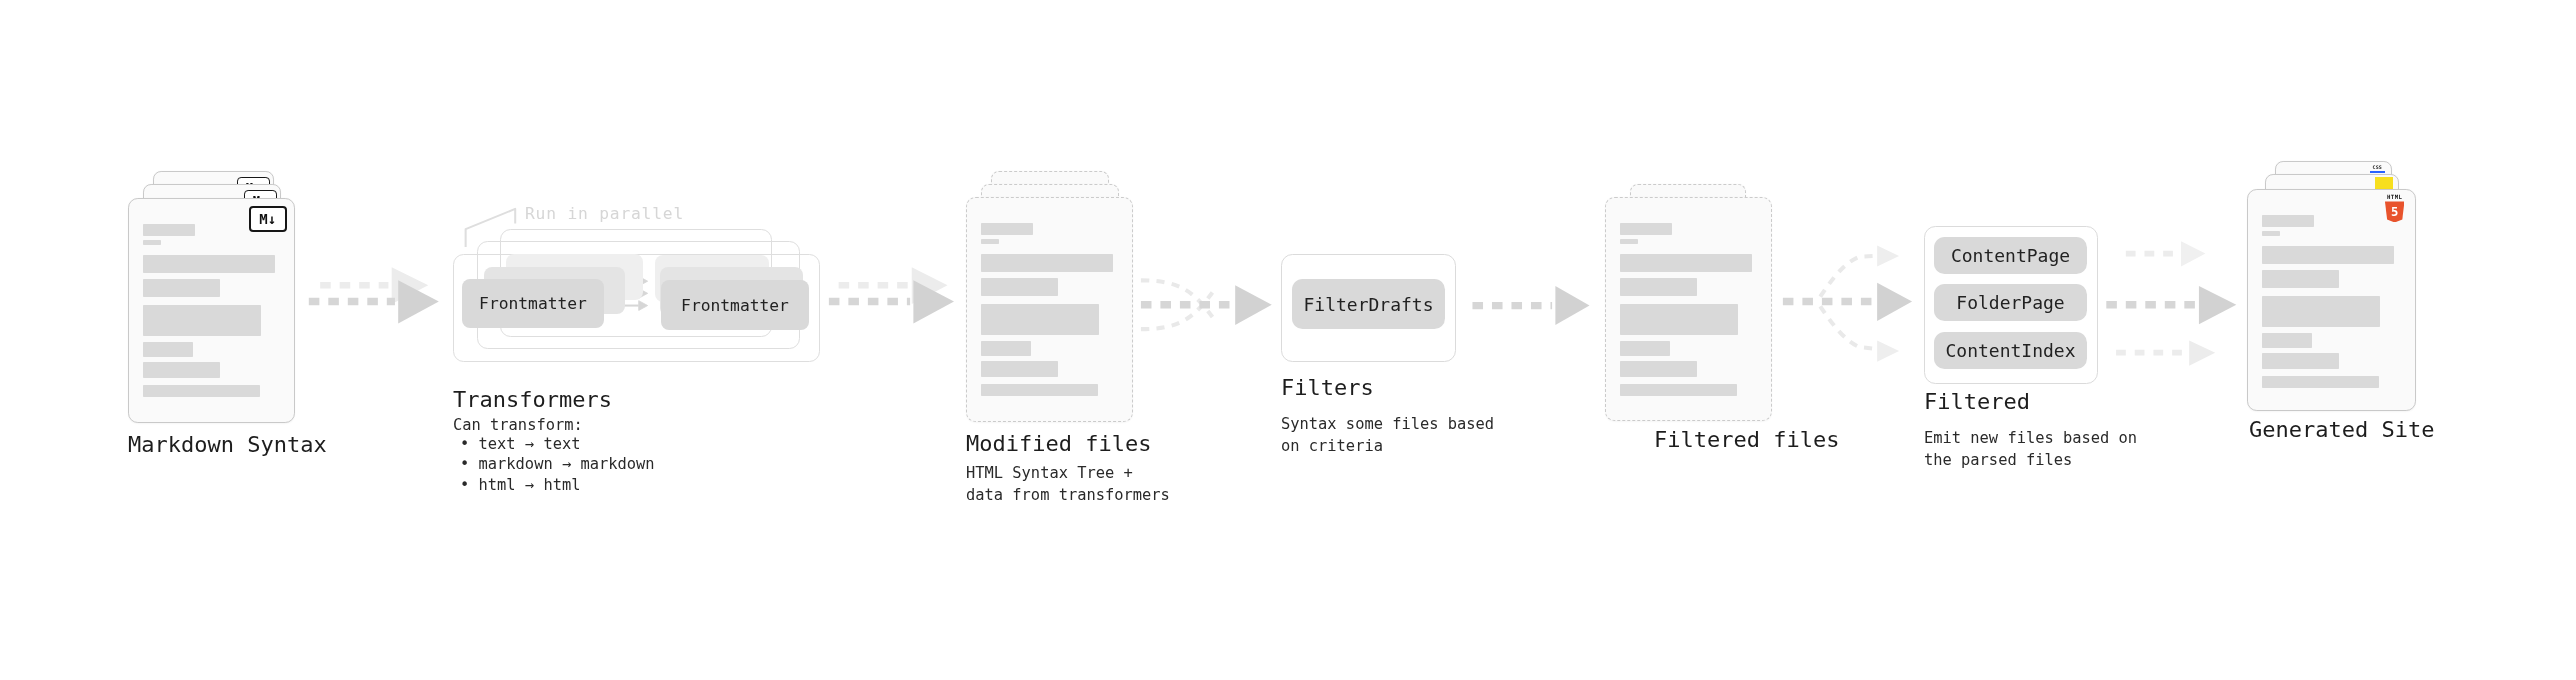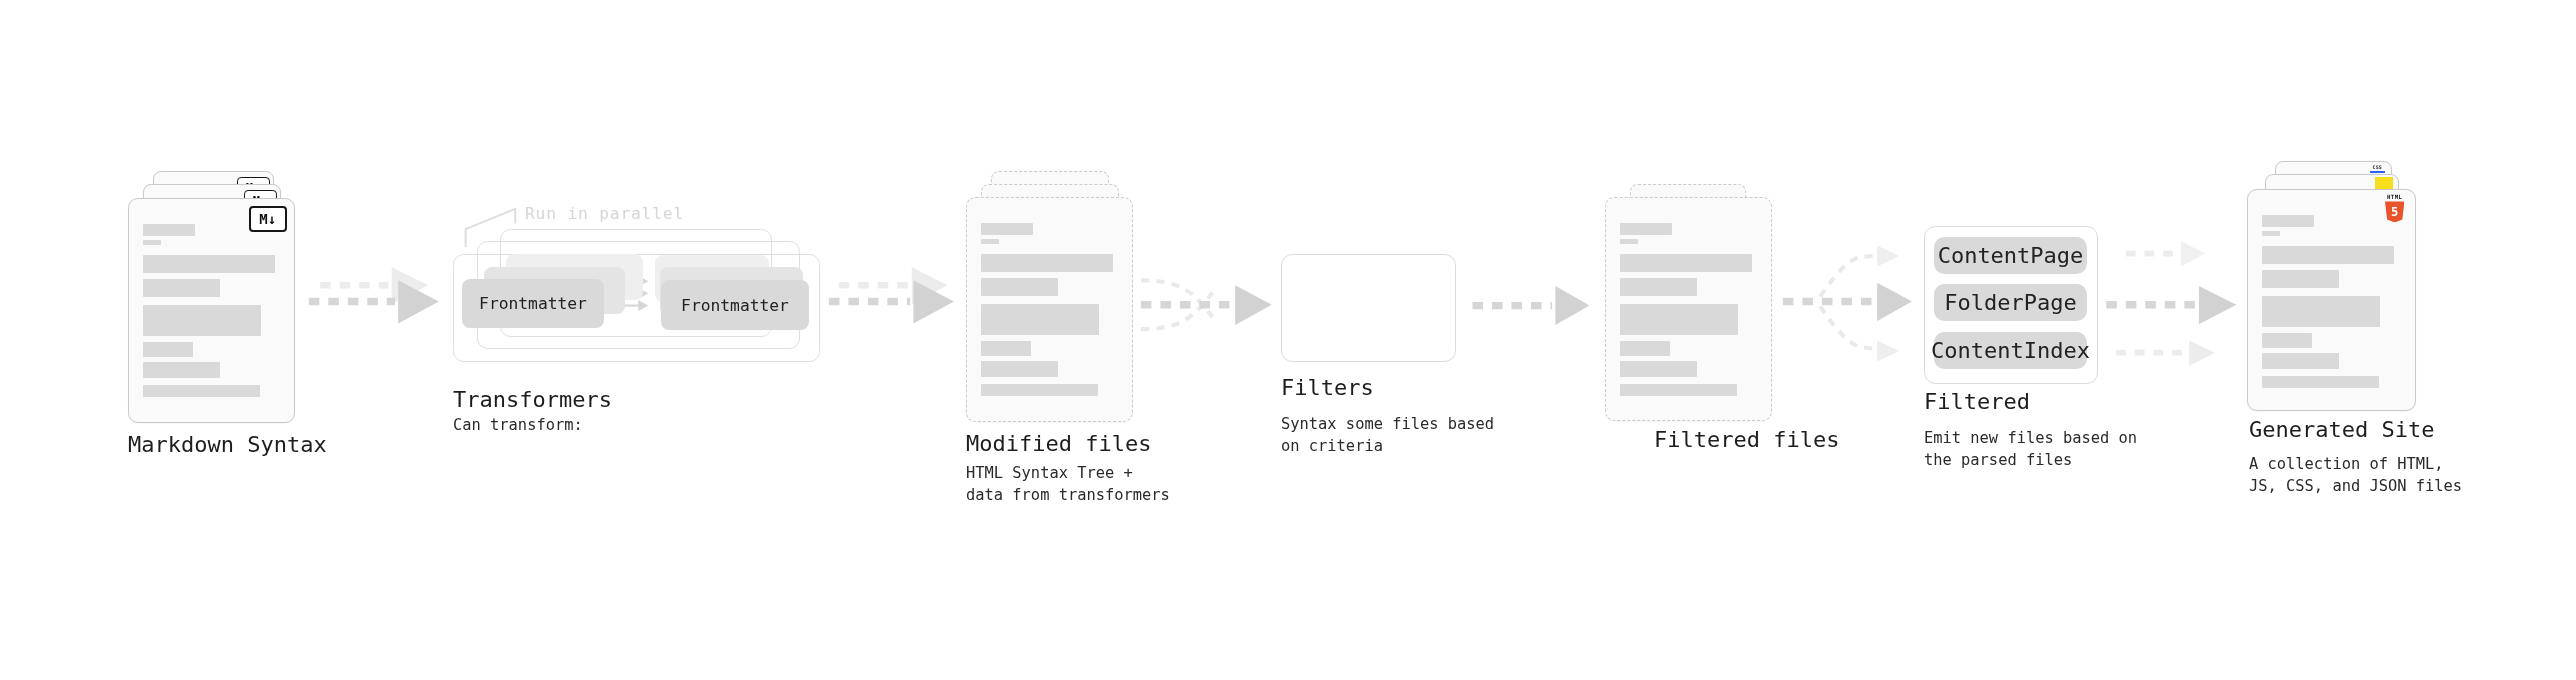--- a/index.html
+++ b/index.html
@@ -43,21 +43,21 @@
   
   .t-container{position:absolute;border:1.6px solid var(--container-border);border-radius:10.6px;background:transparent;}
   .gray-box{position:absolute;background:var(--box-gray);border-radius:8.1px;
             display:flex;align-items:center;justify-content:center;font-size:16.3px;color:#222;}
   .gray-box.g1{background:var(--ghost1);}
   .gray-box.g2{background:var(--ghost2);}
 
   
   .white-box{position:absolute;background:#fff;border:1.6px solid #dbdbdb;border-radius:11.4px;}
   .pill{position:absolute;background:var(--box-gray);border-radius:10.6px;
-        display:flex;align-items:center;justify-content:center;font-size:22px;color:#222;}
+        display:flex;align-items:center;justify-content:center;font-size:18px;color:#222;}
 
   .title{position:absolute;font-size:22px;font-weight:500;color:var(--ink);white-space:nowrap;margin:0;}
   .body-text{position:absolute;font-size:15.4px;line-height:22px;color:#2a2a2a;white-space:nowrap;}
   .bullets{position:absolute;font-size:15.4px;line-height:20.3px;color:#2a2a2a;white-space:nowrap;}
   .annotation{position:absolute;font-size:16.3px;color:var(--faint-ink);letter-spacing:0.8px;white-space:nowrap;}
 </style>
 </head>
 <body>
 
 <div id="canvas">
@@ -151,20 +151,25 @@
     <div class="t-container" style="left:477px;top:241px;width:321px;height:106px;"></div>
     <div class="t-container" style="left:453px;top:254px;width:365px;height:106px;"></div>
     <div class="gray-box g2" style="left:506px;top:254px;width:137px;height:46px;"></div>
     <div class="gray-box g2" style="left:655px;top:255px;width:114px;height:47px;"></div>
     <div class="gray-box g1" style="left:484px;top:267px;width:141px;height:47px;"></div>
     <div class="gray-box g1" style="left:660px;top:267px;width:143px;height:49px;"></div>
     <div class="gray-box" style="left:462px;top:279px;width:142px;height:49px;">Frontmatter</div>
     <div class="gray-box" style="left:661px;top:280px;width:148px;height:50px;">Frontmatter</div>
     <h2 class="title" style="left:453px;top:375px;margin-top:12px;">Transformers</h2>
     <div class="body-text" style="left:453px;top:414px;">Can transform:</div>
+    <div class="bullets" style="left:460px;top:434px;">
+      <div>• text → text</div>
+      <div>• markdown → markdown</div>
+      <div>• html → html</div>
+    </div>
   </section>
 
   <section class="step">
     <div class="card dashed" style="left:991px;top:171px;width:116px;height:203px;border-radius:8.1px;"></div>
     <div class="card dashed" style="left:981px;top:184px;width:136px;height:211px;border-radius:8.1px;"></div>
     <div class="card dashed" style="left:966px;top:197px;width:165px;height:223px;">
       <div class="doc-bars">
           <div class="bar" style="top: 25px; height: 12.2px; width: 52px;"></div>
           <div class="bar" style="top: 41px; height: 4.9px; width: 18px;"></div>
           <div class="bar" style="top: 56px; height: 18px; width: 132px;"></div>
@@ -177,20 +182,21 @@
     </div>
     <h2 class="title" style="left:966px;top:431px;">Modified files</h2>
     <div class="body-text" style="left:966px;top:462px;">
       <div>HTML Syntax Tree +</div>
       <div>data from transformers</div>
     </div>
   </section>
 
   <section class="step">
     <div class="white-box" style="left:1281px;top:254px;width:173px;height:106px;"></div>
+    <div class="pill" style="left:1292px;top:279px;width:153px;height:50px;">FilterDrafts</div>
     <h2 class="title" style="left:1281px;top:375px;">Filters</h2>
     <div class="body-text" style="left:1281px;top:413px;">
       <div>Syntax some files based</div>
       <div>on criteria</div>
     </div>
   </section>
 
   <section class="step">
     <div class="card dashed" style="left:1630px;top:184px;width:114px;height:203px;border-radius:8.1px;"></div>
     <div class="card dashed" style="left:1605px;top:197px;width:165px;height:222px;">
@@ -242,20 +248,16 @@
           <div class="bar" style="top: 41px; height: 4.9px; width: 18px;"></div>
           <div class="bar" style="top: 56px; height: 18px; width: 132px;"></div>
           <div class="bar" style="top: 80px; height: 18px; width: 77px;"></div>
           <div class="bar" style="top: 106px; height: 31px; width: 118px;"></div>
           <div class="bar" style="top: 143px; height: 14.6px; width: 50px;"></div>
           <div class="bar" style="top: 163px; height: 16.3px; width: 77px;"></div>
           <div class="bar" style="top: 186px; height: 12.2px; width: 117px;"></div>
         </div>
     </div>
     <h2 class="title" style="left:2249px;top:417px;">Generated Site</h2>
-    <div class="body-text" style="left:2249px;top:453px;">
-      <div>A collection of HTML,</div>
-      <div>JS, CSS, and JSON files</div>
-    </div>
   </section>
 
 </div>
 
 
 </body></html>

